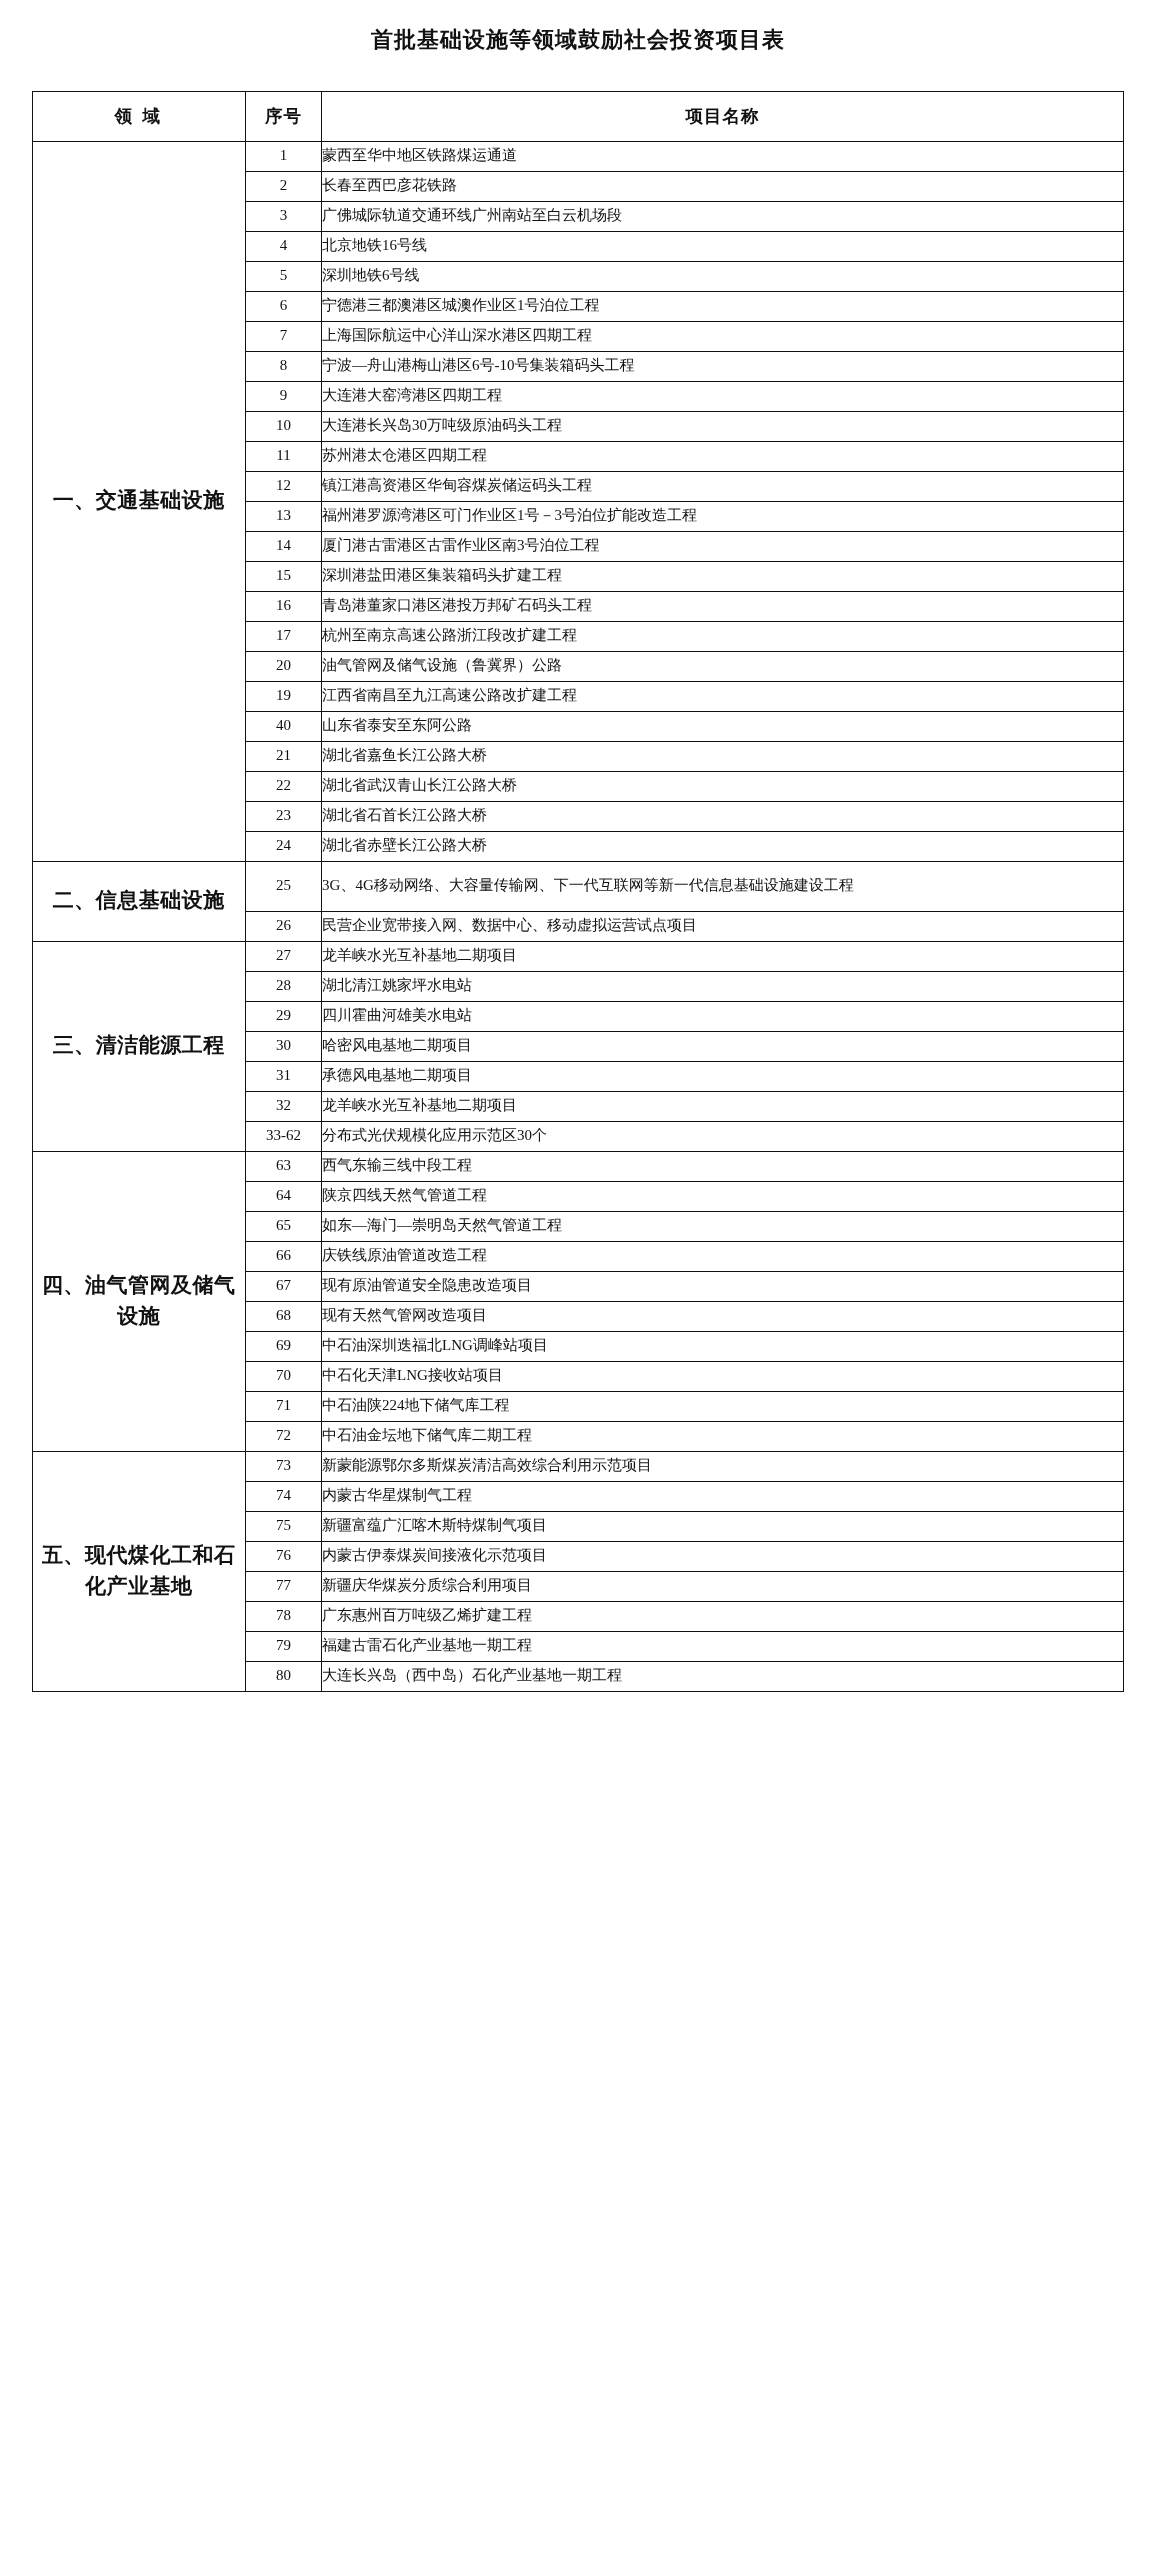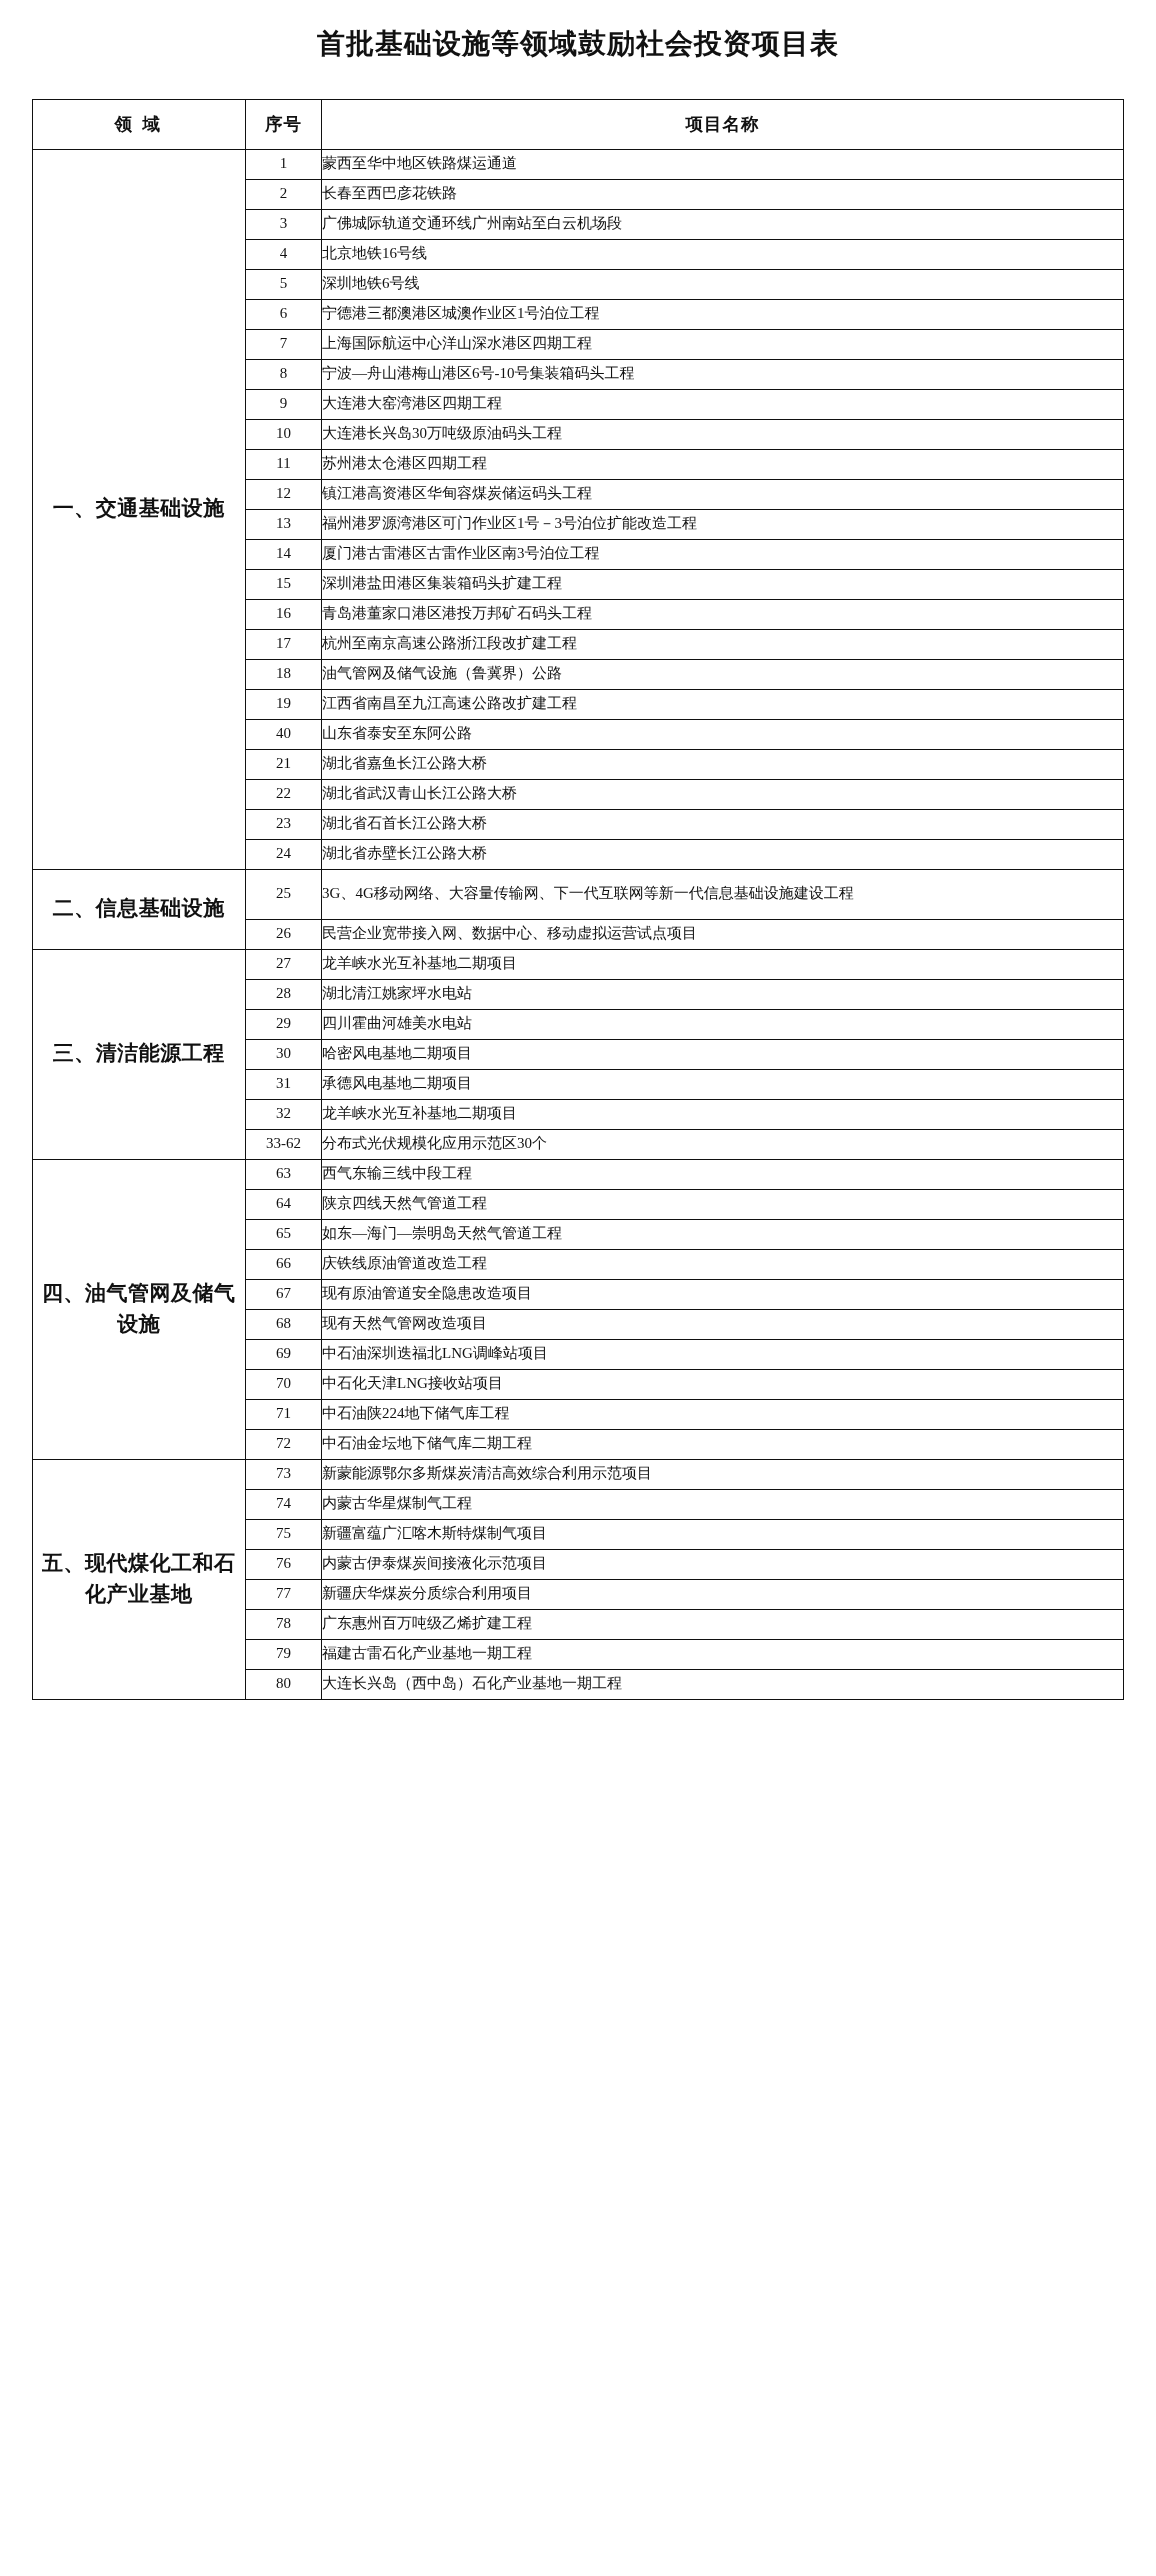--- a/index.html
+++ b/index.html
@@ -13,21 +13,21 @@
     color: #111111;
     -webkit-font-smoothing: antialiased;
   }
   .page {
     width: 1156px;
     box-sizing: border-box;
     padding: 0 0 20.6px 0;
   }
   .doc-title {
     text-align: center;
-    font-size: 28px;
+    font-size: 22px;
     font-weight: bold;
     letter-spacing: 1px;
     padding: 25px 0 20.6px 0;
     font-family: "Liberation Serif", "DejaVu Serif", serif;
   }
   .table-wrap {
     padding: 15px 32px;
   }
   table.proj {
     border-collapse: collapse;
@@ -168,21 +168,21 @@
           </tr>
           <tr>
             <td class="seq-cell">16</td>
             <td class="name-cell">青岛港董家口港区港投万邦矿石码头工程</td>
           </tr>
           <tr>
             <td class="seq-cell">17</td>
             <td class="name-cell">杭州至南京高速公路浙江段改扩建工程</td>
           </tr>
           <tr>
-            <td class="seq-cell">18</td>
+            <td class="seq-cell">20</td>
             <td class="name-cell">油气管网及储气设施（鲁冀界）公路</td>
           </tr>
           <tr>
             <td class="seq-cell">19</td>
             <td class="name-cell">江西省南昌至九江高速公路改扩建工程</td>
           </tr>
           <tr>
             <td class="seq-cell">40</td>
             <td class="name-cell">山东省泰安至东阿公路</td>
           </tr>

